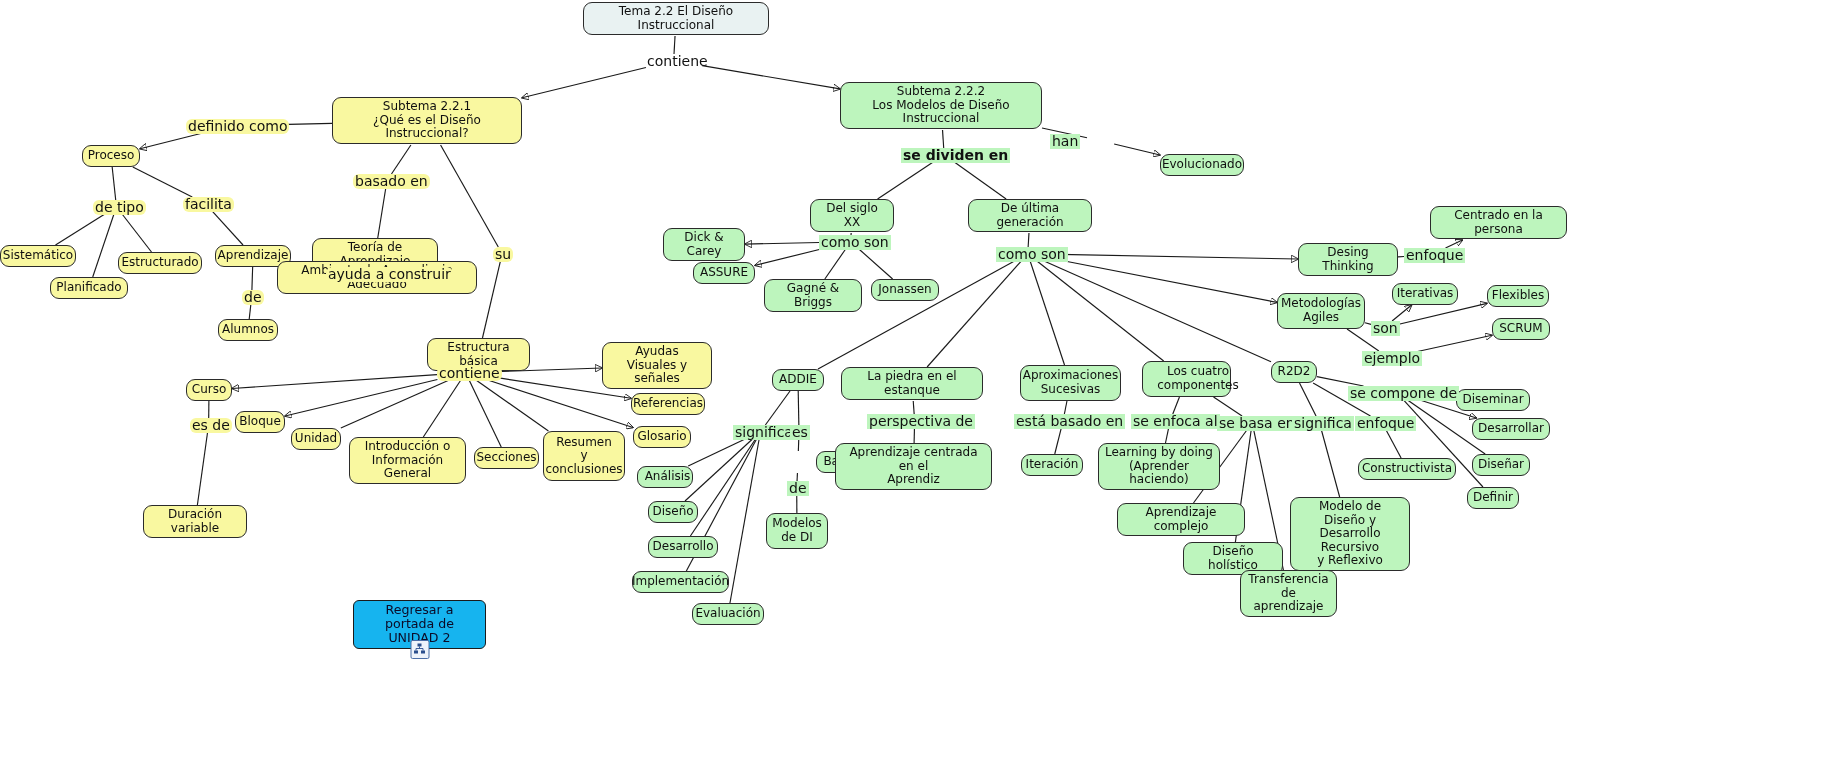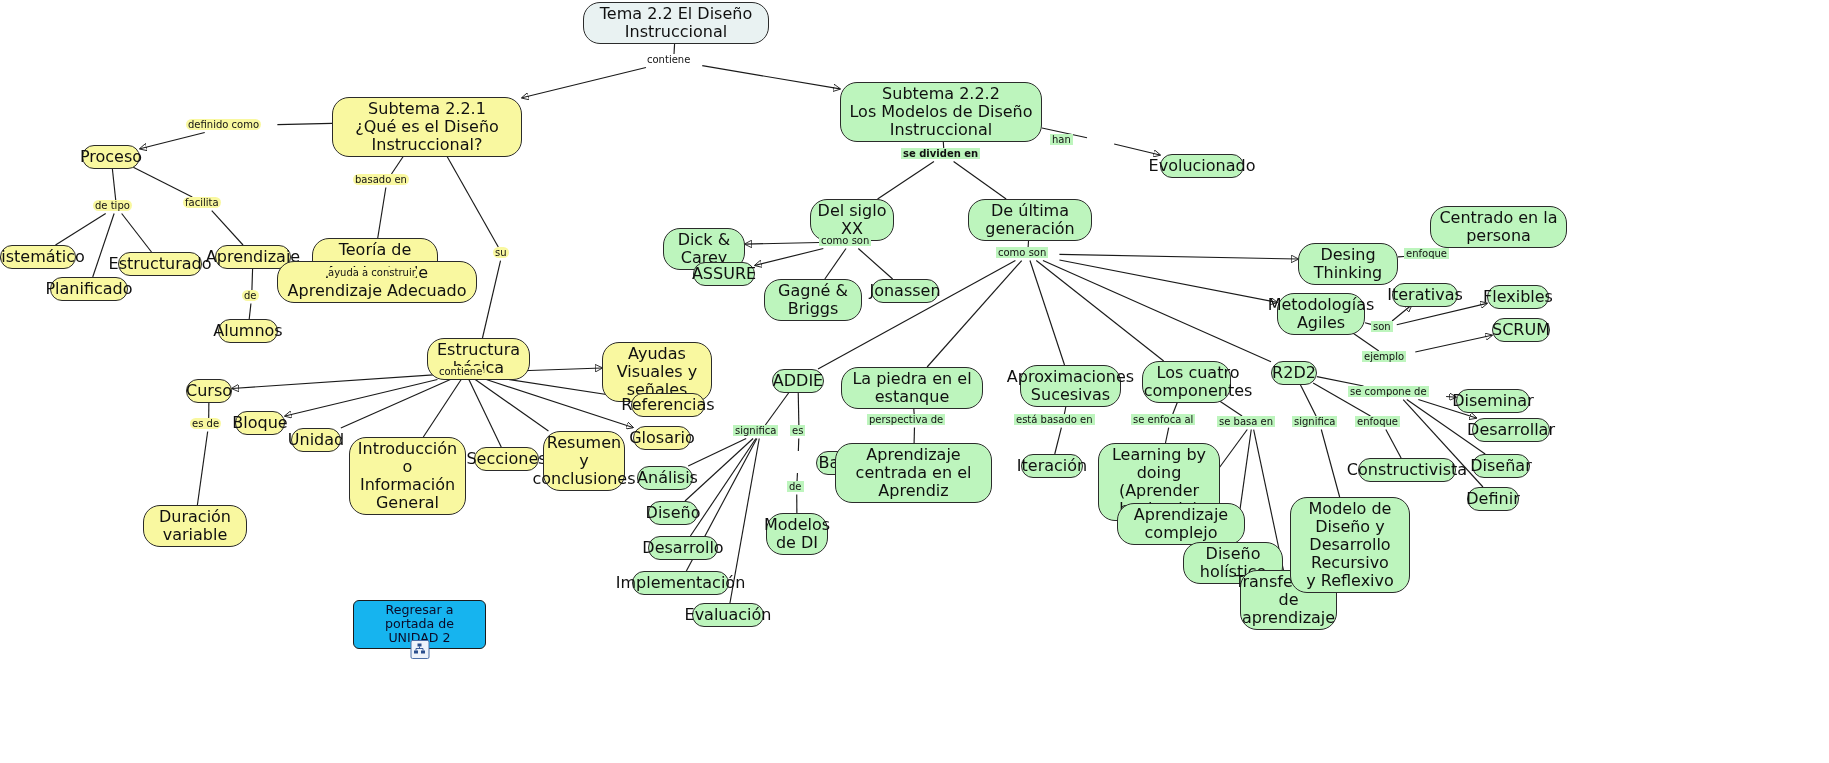--- a/index.html
+++ b/index.html
@@ -26,45 +26,45 @@
   }
   svg#links line, svg#links path {
     stroke: #1a1a1a;
     stroke-width: 1.15;
     fill: none;
   }
   .node {
     position: absolute;
     box-sizing: border-box;
     border: 1.3px solid #2b2b2b;
-    border-radius: 17px;
+    border-radius: 9px;
     display: flex;
     align-items: center;
     justify-content: center;
     text-align: center;
     line-height: 1.13;
     color: #101010;
-    font-size: 16px;
+    font-size: 12px;
     padding: 2px 6px;
     white-space: pre-line;
     z-index: 3;
   }
   .node.yellow { background: #f9f8a0; }
   .node.green  { background: #bdf5bd; }
   .node.root   { background: #e9f2f2; }
   .node.blue   {
     background: #16b4ef;
     border-color: #1b1b1b;
     border-radius: 6px;
     font-size: 12.6px;
     color: #0b0b28;
   }
   .linklabel {
     position: absolute;
-    font-size: 10px;
+    font-size: 14px;
     color: #111;
     padding: 0 2px;
     white-space: nowrap;
     line-height: 1.1;
     z-index: 4;
   }
   .linklabel.ly { background: #f9f8a0; border-radius: 6px; }
   .linklabel.lg { background: #bdf5bd; }
   .linklabel.lw { background: transparent; }
   .btn-icon {

